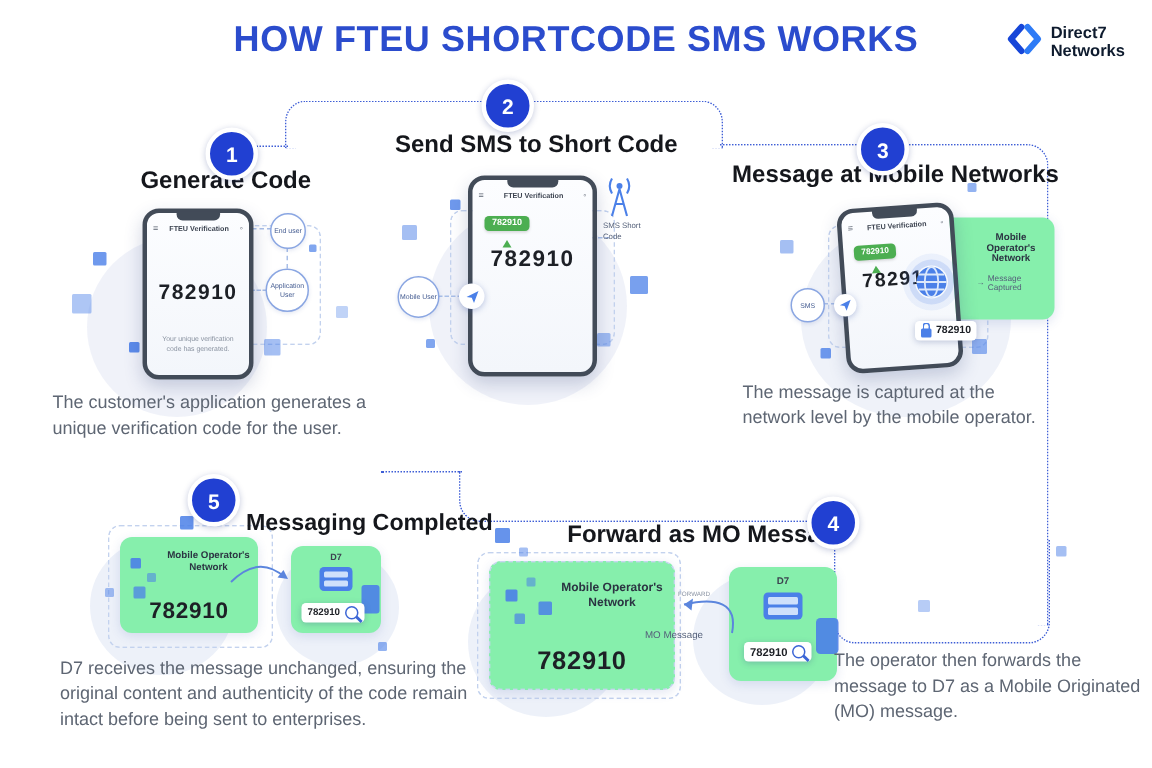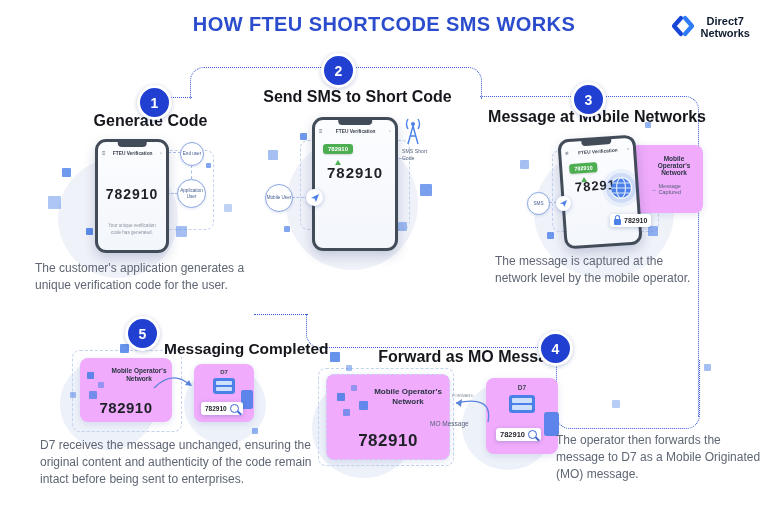--- a/index.html
+++ b/index.html
@@ -1,22 +1,22 @@
 <!DOCTYPE html>
 <html><head>
 <meta charset="utf-8">
 <style>
   html,body{margin:0;padding:0;}
   body{font-family:"Liberation Sans",sans-serif;background:#ffffff;}
   #canvas{position:relative;width:768px;height:512px;background:#ffffff;overflow:hidden;}
   .abs{position:absolute;}
   
-  .title{position:absolute;top:13px;left:0;right:0;text-align:center;font-size:20px;font-weight:bold;letter-spacing:.4px;color:#2b4ccd;}
+  .title{position:absolute;top:13px;left:0;right:0;text-align:center;font-size:24px;font-weight:bold;letter-spacing:.4px;color:#2b4ccd;}
   .logo{position:absolute;top:14px;right:18px;display:flex;align-items:center;gap:5px;}
-  .logo-text{font-size:11px;font-weight:bold;color:#0e1b2e;line-height:1.05;text-align:center;}
+  .logo-text{font-size:11px;font-weight:bold;color:#0e1b2e;line-height:1.05;}
   
   .seg{position:absolute;border:0 dotted #3e5ed6;z-index:1;}
   
   .badge{position:absolute;width:29px;height:29px;border-radius:50%;background:#2140d2;color:#fff;
          display:flex;align-items:center;justify-content:center;font-size:14px;font-weight:bold;
          border:3px solid #fff;box-shadow:0 1px 4px rgba(20,40,120,.25);z-index:6;}
   .heading{position:absolute;font-size:16px;font-weight:bold;color:#15171c;text-align:center;z-index:5;}
   .desc{position:absolute;font-size:12px;line-height:1.4;color:#5e6673;z-index:5;}
   
   .blob{position:absolute;border-radius:50%;background:#e9edf7;z-index:0;}
@@ -35,21 +35,21 @@
   .bubble{position:absolute;background:#4cae51;color:#fff;font-size:6px;font-weight:bold;padding:2px 5px;border-radius:3px;box-shadow:0 1px 2px rgba(0,0,0,.15);}
   .up-tri{position:absolute;width:0;height:0;border-left:3px solid transparent;border-right:3px solid transparent;border-bottom:5px solid #4cae51;}
   
   .node{position:absolute;background:#fff;border:1px solid #8aa6e2;border-radius:50%;display:flex;align-items:center;justify-content:center;
         text-align:center;font-size:4.6px;color:#41598f;line-height:1.15;z-index:4;box-shadow:0 1px 3px rgba(60,90,170,.15);}
   .conn{position:absolute;border-top:1px dashed #a9bfe8;z-index:2;}
   .connv{position:absolute;border-left:1px dashed #a9bfe8;z-index:2;}
   .send-circle{position:absolute;width:17px;height:17px;background:#fff;border-radius:50%;display:flex;align-items:center;justify-content:center;
         box-shadow:0 1px 4px rgba(60,90,170,.35);z-index:4;}
   
-  .panel{position:absolute;background:#f0abfc;border-radius:8px;box-shadow:0 2px 7px rgba(50,80,160,.14);z-index:2;}
+  .panel{position:absolute;background:#86efac;border-radius:8px;box-shadow:0 2px 7px rgba(50,80,160,.14);z-index:2;}
   .panel .net-label{font-weight:bold;color:#2b3442;text-align:center;}
   .big-code{position:absolute;left:0;right:0;text-align:center;font-weight:bold;color:#1d2026;letter-spacing:.5px;}
   .code-pill{position:absolute;display:flex;align-items:center;gap:3px;background:#fff;border-radius:3px;
         box-shadow:0 1px 4px rgba(60,80,140,.3);padding:2px 4px;font-weight:bold;color:#1d2026;z-index:5;}
   .server{display:flex;flex-direction:column;gap:2px;background:#4b80e8;border-radius:3px;padding:3px;}
   .server i{display:block;height:5px;background:#cfe0fb;border-radius:1px;}
   .mag{width:7px;height:7px;border:1.5px solid #3c66d6;border-radius:50%;position:relative;flex:none;}
   .mag::after{content:'';position:absolute;width:5px;height:1.5px;background:#3c66d6;transform:rotate(45deg);right:-4px;bottom:-1px;}
   .lock{width:7px;height:6px;background:#4b80e8;border-radius:1px;position:relative;margin-top:3px;flex:none;}
   .lock::before{content:'';position:absolute;top:-4px;left:1px;width:5px;height:5px;border:1.5px solid #4b80e8;border-bottom:none;border-radius:3px 3px 0 0;box-sizing:border-box;}

